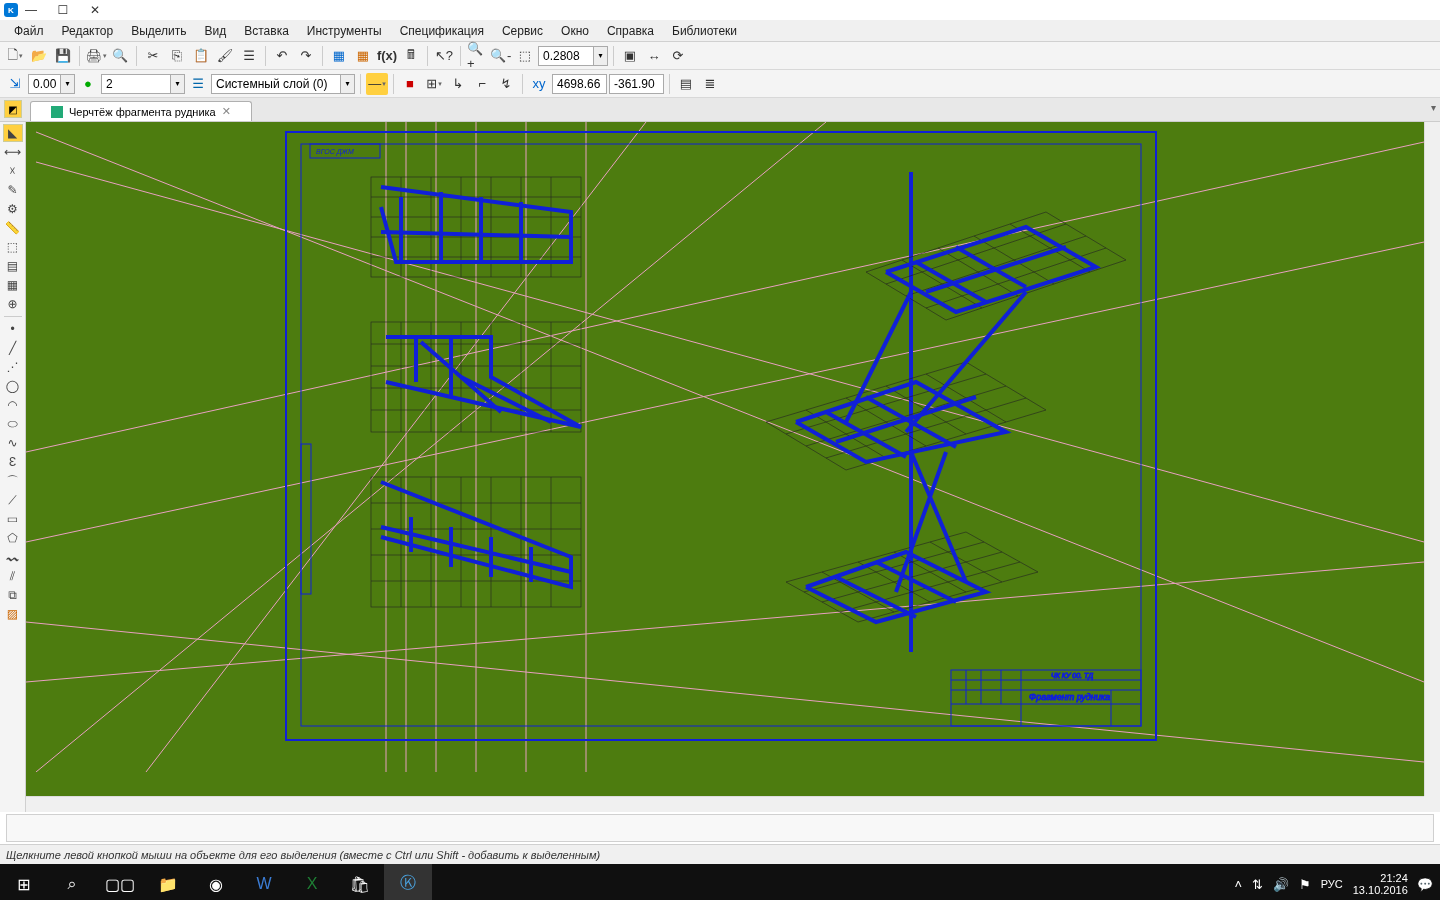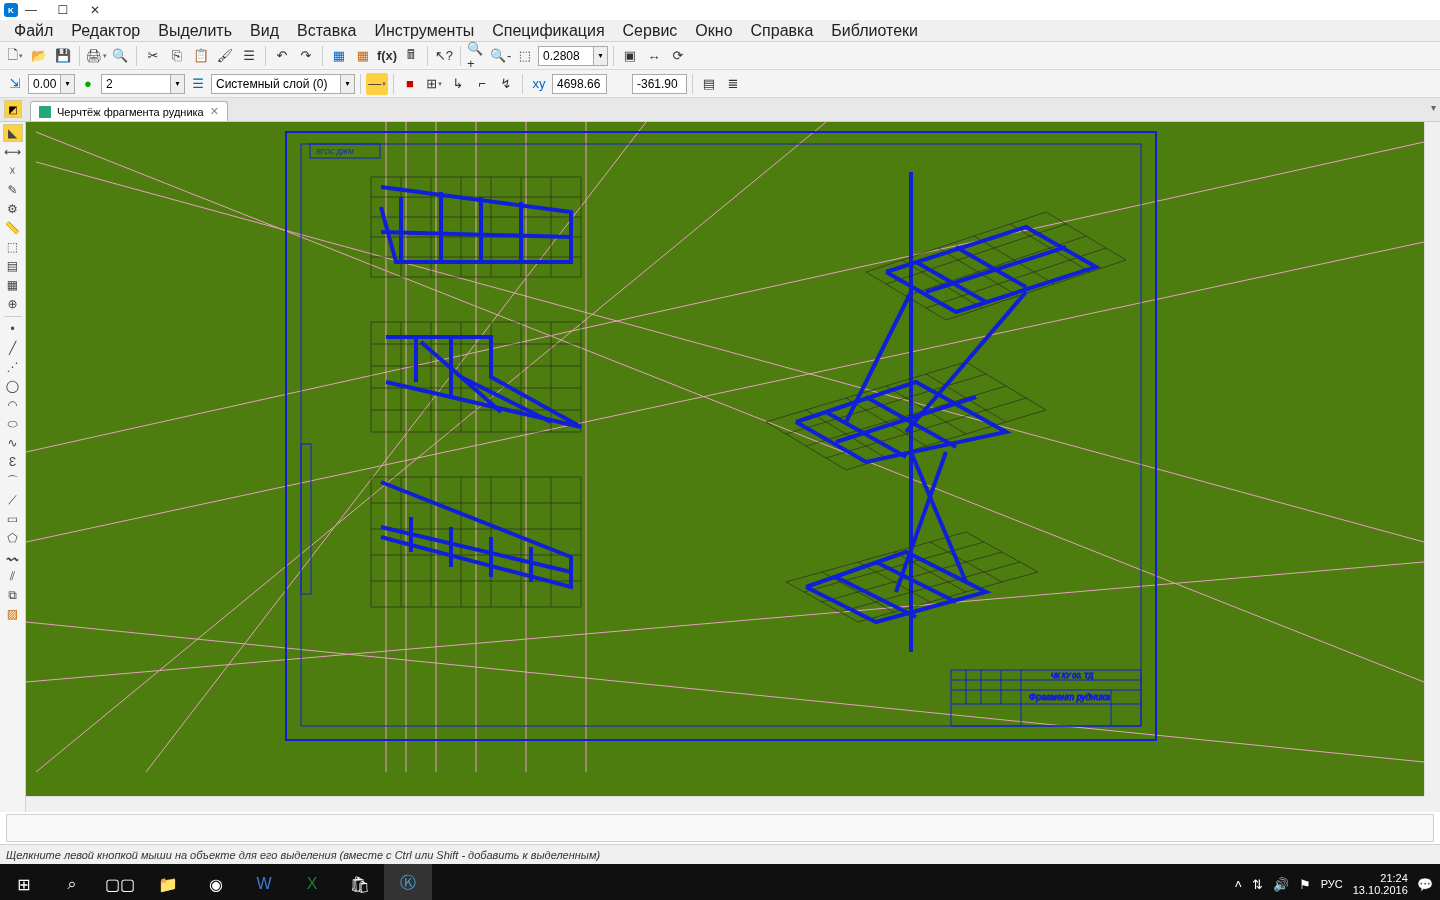--- a/index.html
+++ b/index.html
@@ -7,34 +7,34 @@
 
 
 .title-bar { height: 20px; display: flex; align-items: center; background: #fff; padding: 0 4px; }
 .title-bar .logo { width: 14px; height: 14px; background: #0078d7; border-radius: 3px; margin-right: 6px; display:flex; align-items:center; justify-content:center; color:#fff; font-size:8px; font-weight:bold;}
 .title-bar .title { color: #0066b3; font-size: 12px; flex: 1; }
 .win-controls { display: flex; gap: 18px; padding-right: 8px; }
 .win-btn { width: 14px; height: 14px; display:flex; align-items:center; justify-content:center; font-size:12px; color:#333; cursor:pointer; }
 
 
 .menu-bar { height: 22px; background: #f0f0f0; border-bottom: 1px solid #d0d0d0; display: flex; align-items: center; padding: 0 6px; gap: 2px; }
-.menu-item { padding: 2px 8px; color: #222; cursor: pointer; font-size:16px; }
+.menu-item { padding: 2px 8px; color: #222; cursor: pointer; font-size:12px; }
 
 
 .toolbar-row { height: 28px; background: #f4f4f4; border-bottom: 1px solid #d8d8d8; display: flex; align-items: center; padding: 0 4px; gap: 2px; }
 .tbtn { width: 22px; height: 22px; border: 1px solid transparent; display:flex; align-items:center; justify-content:center; cursor:pointer; color:#333; font-size:13px; border-radius:2px; }
 .tbtn.dd::after{content:"▾"; font-size:7px; margin-left:1px; color:#666;}
 .tsep { width:1px; height:20px; background:#ccc; margin: 0 3px; }
 .tinput { height:20px; border:1px solid #aaa; background:#fff; padding:0 4px; font-size:12px; }
 .tcombo { display:flex; align-items:center; }
 .tcombo .arrow{ width:14px; height:20px; border:1px solid #aaa; border-left:none; background:#eee; display:flex; align-items:center; justify-content:center; font-size:8px; cursor:pointer;}
 
 
 .doc-tabs { height: 24px; background:#e8e8e8; border-bottom:1px solid #ccc; display:flex; align-items:flex-end; padding-left:30px; position:relative;}
-.doc-tabs .tab { background:#fff; border:1px solid #b0b0b0; border-bottom:none; padding:3px 8px; display:flex; align-items:center; gap:6px; font-size:11px; border-radius:3px 3px 0 0;}
+.doc-tabs .tab { background:#fff; border:1px solid #b0b0b0; border-bottom:none; padding:3px 20px; display:flex; align-items:center; gap:6px; font-size:11px; border-radius:3px 3px 0 0;}
 .doc-tabs .tab .close{ color:#888; cursor:pointer; font-size:11px;}
 .doc-tabs .tab .ico{ width:12px;height:12px; background:#2a7; display:inline-block;}
 .doc-tabs .corner-btn{position:absolute; left:4px; top:2px; width:18px;height:18px; background:#ffd040; border:1px solid #cc9; display:flex;align-items:center;justify-content:center; font-size:10px;}
 .doc-tabs .right-arrow{position:absolute; right:4px; top:4px; font-size:10px; color:#666; cursor:pointer;}
 
 
 .main { display:flex; height: calc(900px - 20px - 22px - 28px - 28px - 24px - 28px - 20px - 40px); }
 .side-toolbar { width: 26px; background:#f4f4f4; border-right:1px solid #d0d0d0; display:flex; flex-direction:column; align-items:center; padding-top:2px; gap:1px;}
 .sbtn { width:20px; height:18px; display:flex; align-items:center; justify-content:center; font-size:12px; cursor:pointer; color:#444;}
 .sbtn.active{ background:#ffd040; border:1px solid #cc9;}
@@ -153,21 +153,21 @@
   <div class="tbtn dd" style="background:#ffd040">—</div>
   <div class="tsep"></div>
   <div class="tbtn" style="color:#c00">■</div>
   <div class="tbtn dd">⊞</div>
   <div class="tbtn">↳</div>
   <div class="tbtn">⌐</div>
   <div class="tbtn">↯</div>
   <div class="tsep"></div>
   <div class="tbtn" style="color:#06c">xy</div>
   <input class="tinput" style="width: 55px;" value="4698.66">
-  <input class="tinput" style="width: 55px; margin-left: 23px;" value="-361.90">
+  <input class="tinput" style="width: 55px;" value="-361.90">
   <div class="tsep"></div>
   <div class="tbtn">▤</div>
   <div class="tbtn">≣</div>
 </div>
 
 <div class="doc-tabs">
   <div class="corner-btn">◩</div>
   <div class="tab">
     <span class="ico"></span>
     <span>Черчтёж фрагмента рудника</span>

